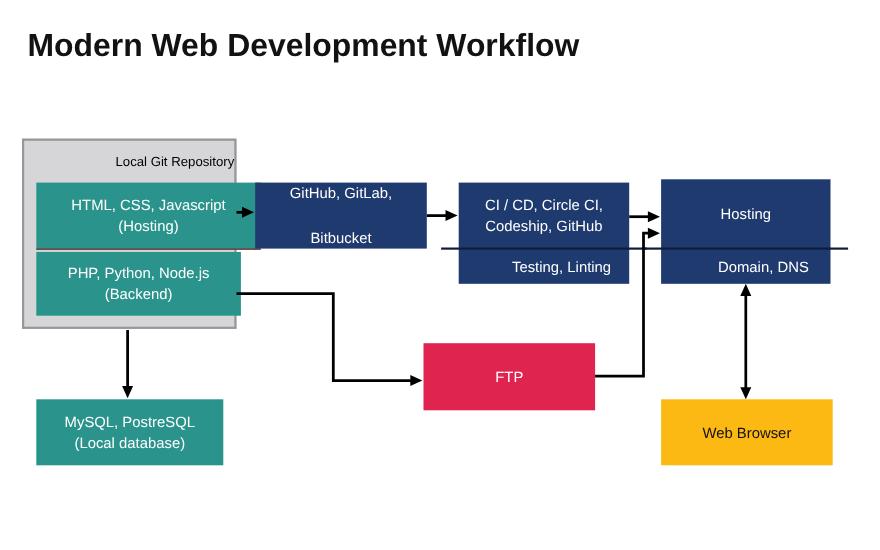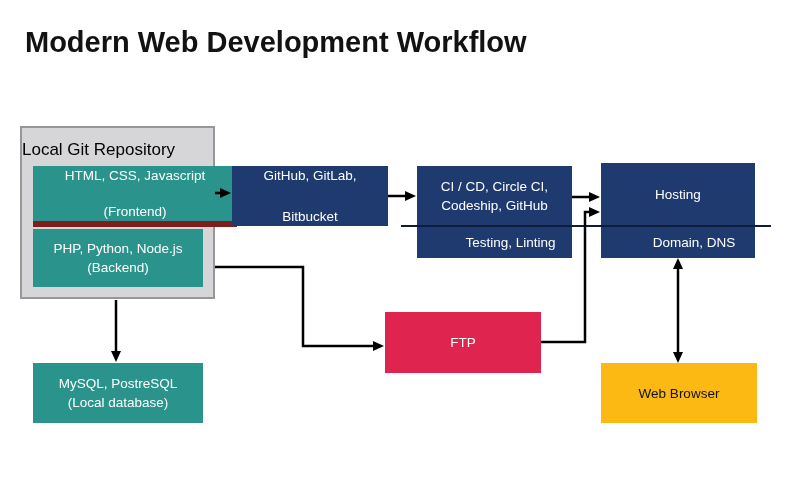--- a/index.html
+++ b/index.html
@@ -14,24 +14,24 @@
   .box{position:absolute;display:flex;flex-direction:column;align-items:center;justify-content:center;
        text-align:center;color:#ffffff;font-size:13.5px;line-height:19px;box-sizing:border-box;}
   .teal{background:var(--teal,#2a948c);}
   .navy{background:var(--navy,#1f3a6e);}
   .red{background:var(--red,#e02450);}
   .yellow{background:var(--yellow,#fdb913);color:#111111;}
   .gray-container{
     position:absolute;left:20px;top:126px;width:195px;height:173px;box-sizing:border-box;
     background:var(--gray_fill,#d6d6d8);border:2px solid var(--gray_border,#96969b);
   }
-  .gray-label{position:absolute;top:12px;left:0;right:0;text-align:left;
-    font-size:17px;color:#000000;}
-  .frontend-box{left:33px;top:166px;width:204px;height:61px;border-bottom:6px solid #7f1d1d;justify-content:space-between;}
-  .backend-box{left:33px;top:229px;width:170px;height:58px;text-align:right;}
+  .gray-label{position:absolute;top:12px;left:0;right:0;text-align:right;
+    font-size:12px;color:#000000;}
+  .frontend-box{left:33px;top:166px;width:204px;height:61px;border-bottom:1px solid #7f1d1d;}
+  .backend-box{left:33px;top:229px;width:186px;height:58px;text-align:right;}
   .github-box{left:232px;top:166px;width:156px;height:60px;justify-content:space-between;}
   .cicd-box{left:417px;top:166px;width:155px;height:92px;padding:0;}
   .cicd-top{flex:1;display:flex;flex-direction:column;align-items:center;justify-content:center;width:100%;}
   .cicd-bottom{height:31px;display:flex;align-items:center;justify-content:center;width:100%;
     border-top:2px solid #101d3a;padding-left:32px;}
   .hosting-box{left:601px;top:163px;width:154px;height:95px;padding:0;}
   .ftp-box{left:385px;top:312px;width:156px;height:61px;}
   .mysql-box{left:33px;top:363px;width:170px;height:60px;}
   .browser-box{left:601px;top:363px;width:156px;height:60px;}
   .line{display:block;}
@@ -45,21 +45,21 @@
 <div id="stage">
 
   <div class="title">Modern Web Development Workflow</div>
 
   <div class="gray-container">
     <div class="gray-label">Local Git Repository</div>
   </div>
 
   <div class="box teal frontend-box">
     <span class="line">HTML, CSS, Javascript</span>
-    <span class="line">(Frontend)</span>
+    <span class="line">(Hosting)</span>
   </div>
 
   <div class="box teal backend-box">
     <span class="line">PHP, Python, Node.js</span>
     <span class="line">(Backend)</span>
   </div>
 
   <div class="box navy github-box">
     <span class="line">GitHub, GitLab,</span>
     <span class="line">Bitbucket</span>

